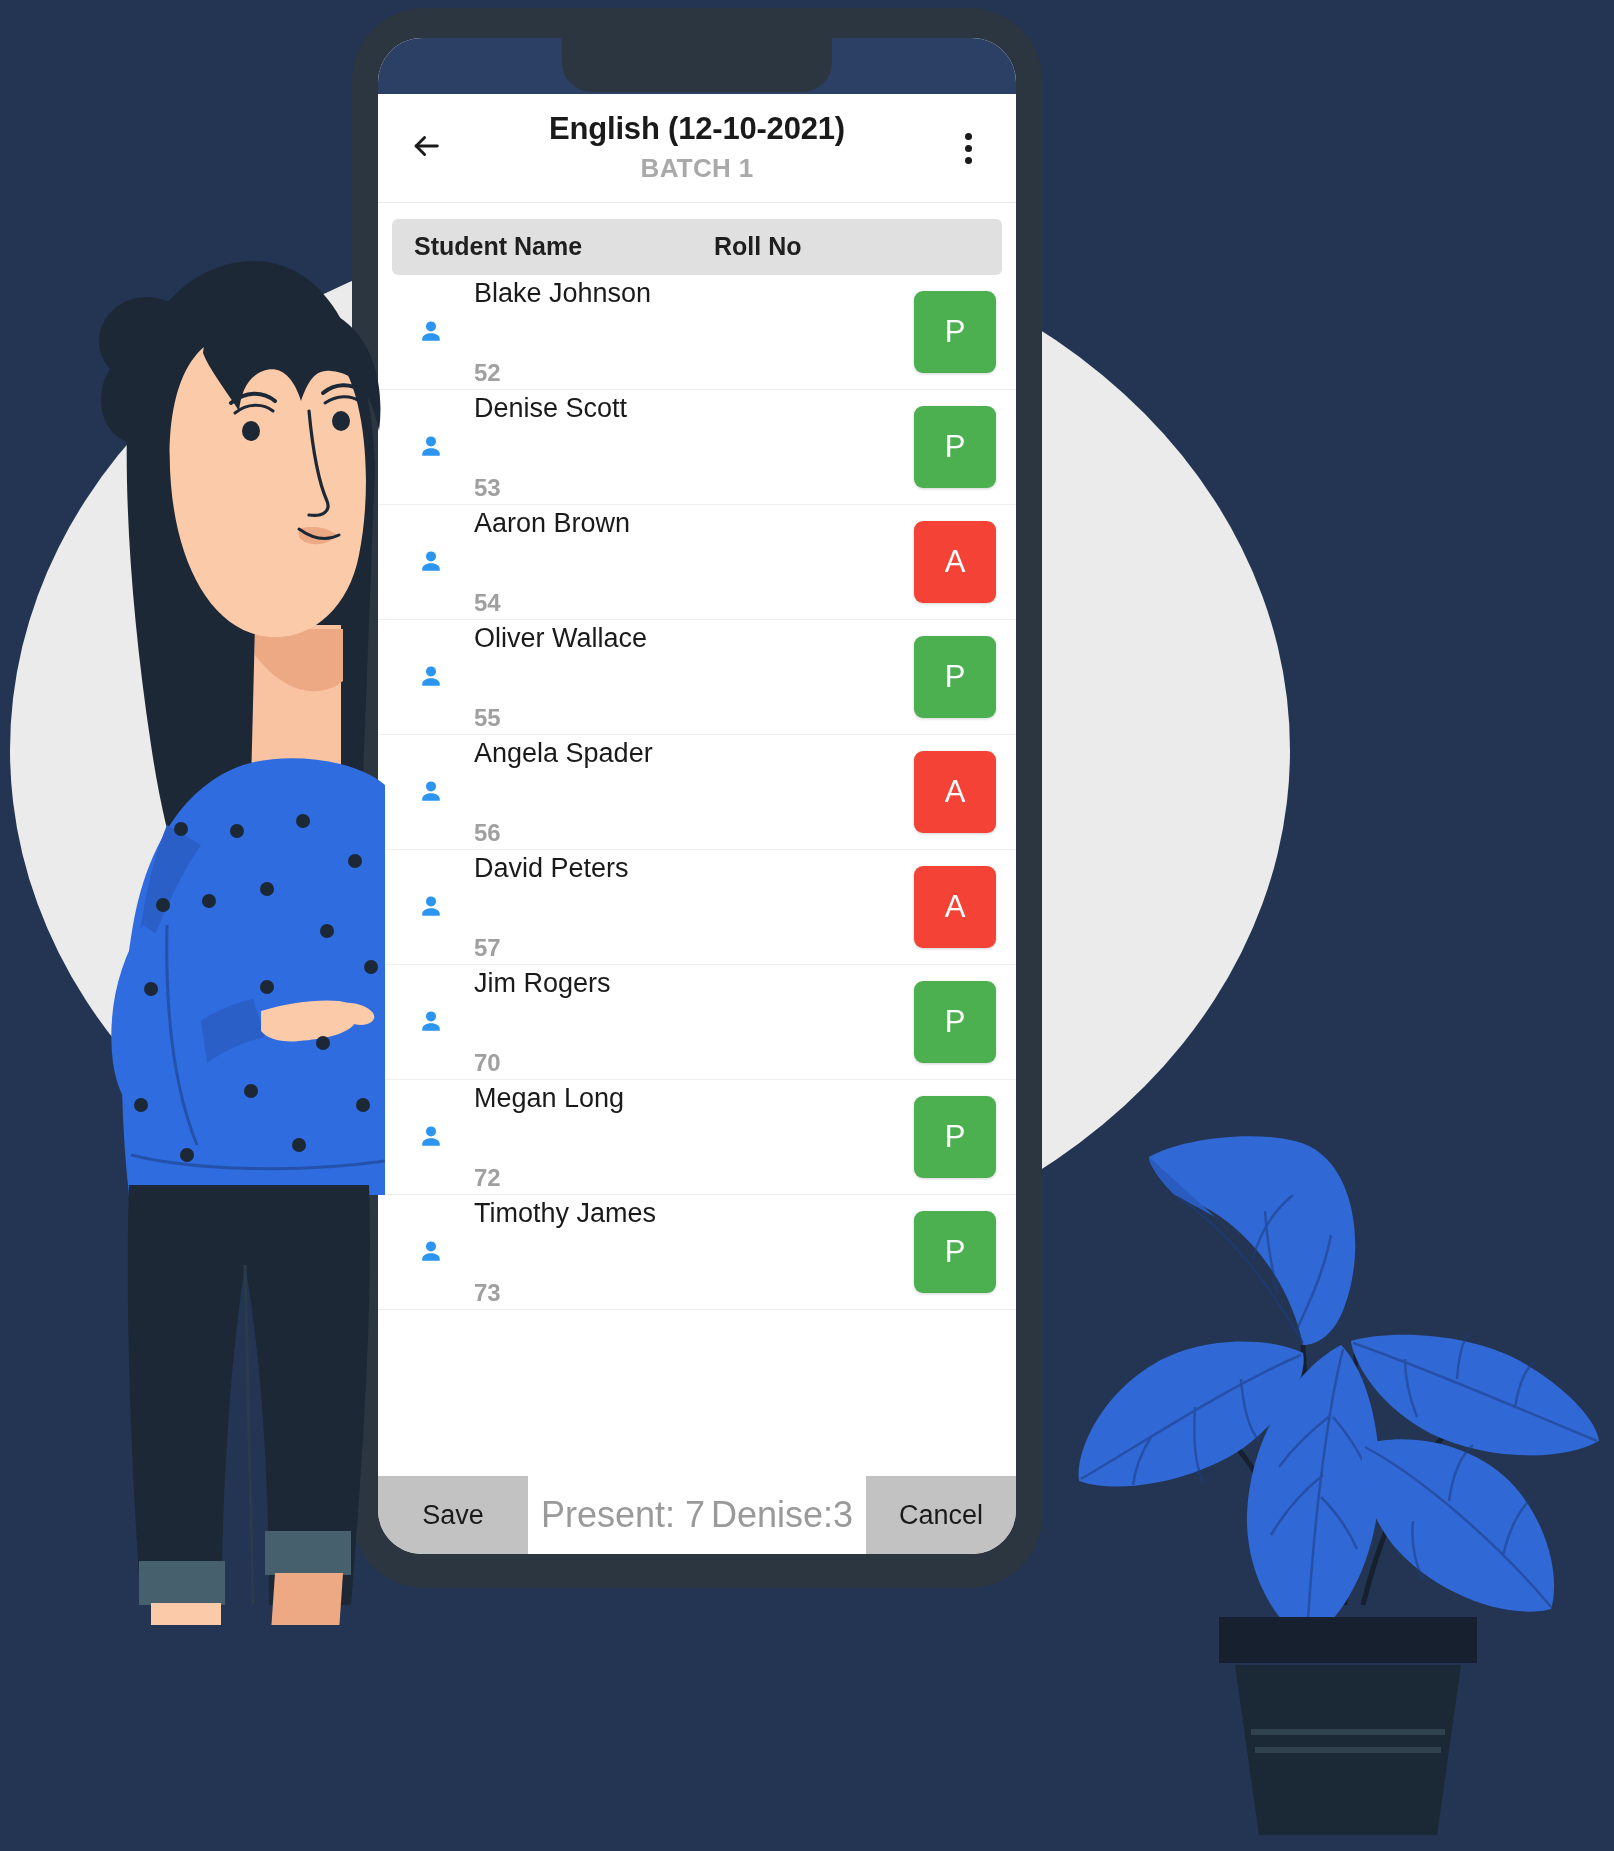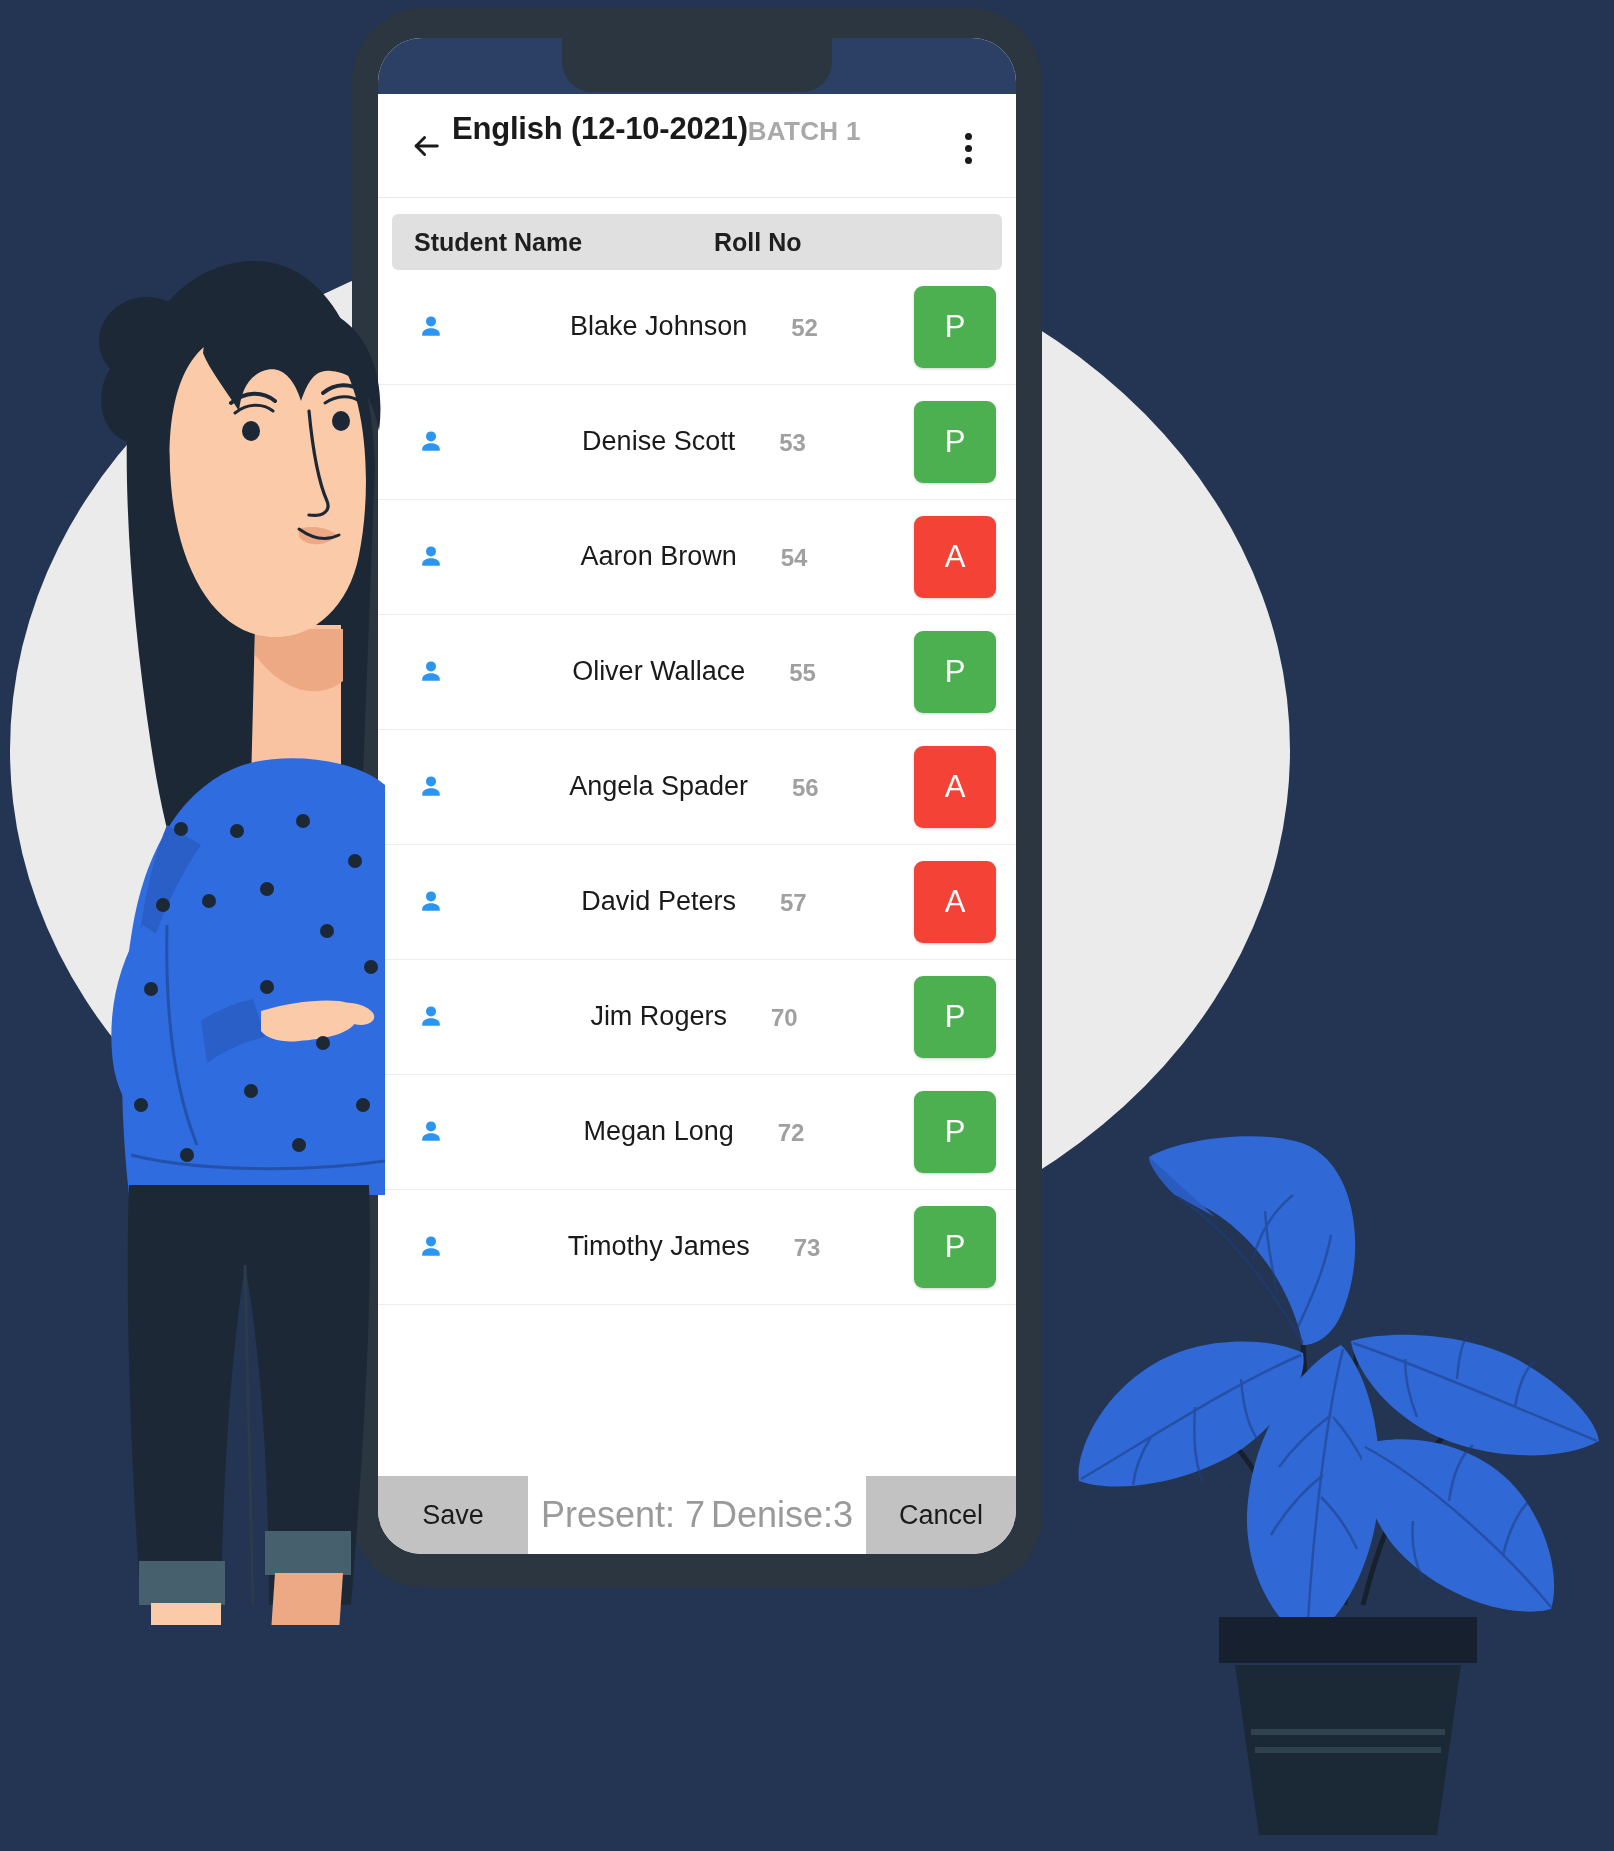--- a/index.html
+++ b/index.html
@@ -104,21 +104,21 @@
     align-items: center;
     justify-content: center;
     flex: 0 0 auto;
     margin-top: 14px;
     cursor: pointer;
   }
   .back-btn svg { width: 34px; height: 34px; }
   .appbar-titles {
     flex: 1 1 auto;
     display: flex;
-    flex-direction: row;
+    flex-direction: column;
     align-items: center;
     padding-top: 2px;
   }
   .app-title {
     font-size: 31px;
     font-weight: bold;
     color: #1a1a1a;
     letter-spacing: -0.2px;
     line-height: 1.25;
   }
@@ -187,21 +187,21 @@
     flex: 0 0 auto;
     display: flex;
     align-items: center;
     justify-content: center;
   }
   .row-icon svg { width: 30px; height: 30px; }
   .row-text {
     flex: 1 1 auto;
     padding-left: 14px;
     display: flex;
-    flex-direction: row;
+    flex-direction: column;
     justify-content: center;
     gap: 44px;
   }
   .row-name {
     font-size: 27px;
     color: #1a1a1a;
     line-height: 1.25;
   }
   .row-roll {
     font-size: 24px;

